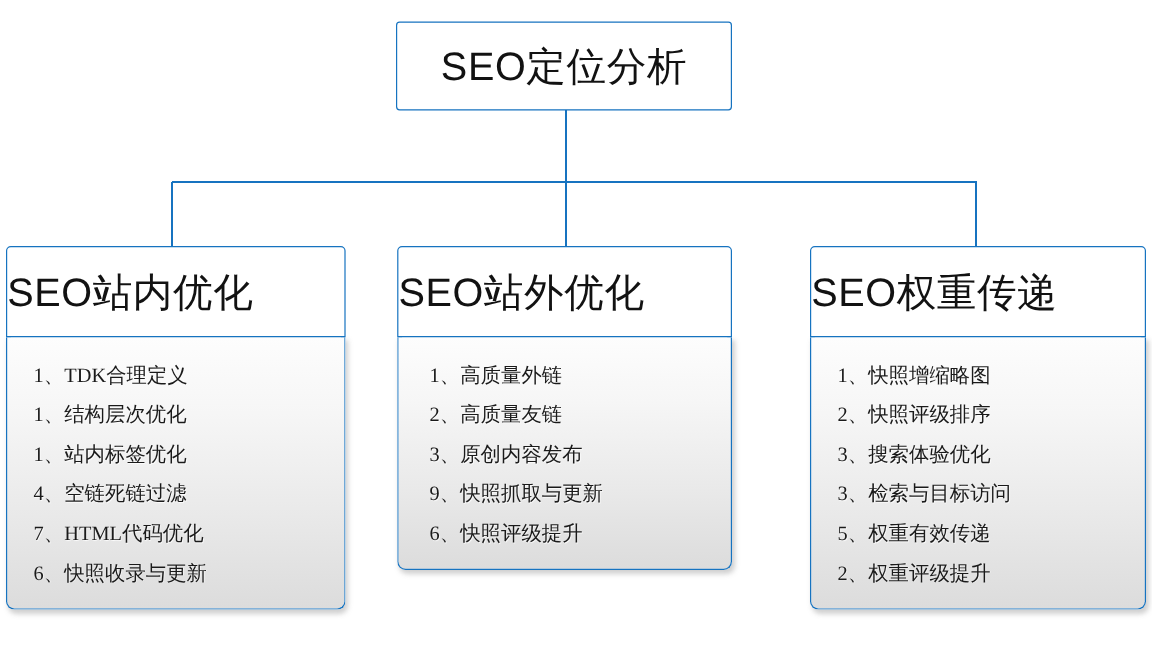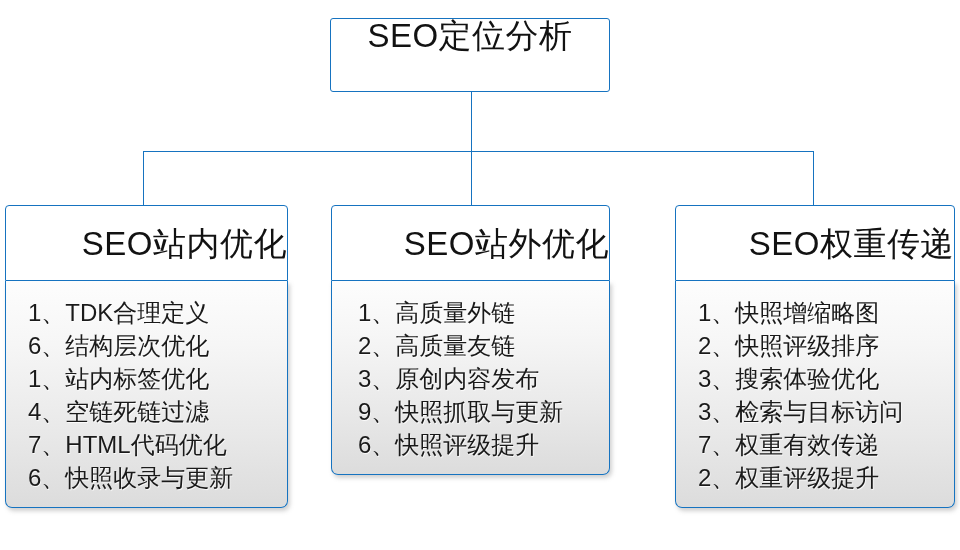--- a/index.html
+++ b/index.html
@@ -33,21 +33,21 @@
     position: absolute;
     left: 330px;
     top: 18px;
     width: 280px;
     height: 74px;
     box-sizing: border-box;
     border: 1.4px solid #1673c0;
     border-radius: 3px;
     background: #ffffff;
     display: flex;
-    align-items: flex-start;
+    align-items: center;
     justify-content: center;
   }
   .root-title {
     font-size: 33px;
     line-height: 1;
     color: #121212;
     letter-spacing: 0.5px;
     white-space: nowrap;
   }
 
@@ -57,47 +57,48 @@
     top: 205px;
   }
   .branch-header {
     box-sizing: border-box;
     border: 1.4px solid #1673c0;
     border-radius: 4px 4px 0 0;
     background: #ffffff;
     height: 76px;
     display: flex;
     align-items: center;
-    justify-content: flex-end;
+    justify-content: flex-start;
     position: relative;
     z-index: 2;
   }
   .branch-title {
     font-size: 33px;
     line-height: 1;
     color: #121212;
     white-space: nowrap;
     letter-spacing: 0.5px;
   }
   .branch-body {
     box-sizing: border-box;
     border: 1.4px solid #1673c0;
     border-top: none;
     border-radius: 0 0 7px 7px;
     background: linear-gradient(to bottom, #fdfdfd 0%, #f6f6f6 28%, #e9e9e9 66%, #dcdcdc 100%);
     padding: 15px 0 13px 0;
     box-shadow: 2px 3px 4px rgba(120,120,120,0.35);
   }
   .branch-item {
-    font-size: 24px;
+    font-size: 17px;
     line-height: 33px;
     color: #1a1a1a;
     white-space: nowrap;
     padding-left: 22px;
     text-shadow: 0.6px 0.6px 0.8px rgba(255,255,255,0.9);
+    font-family: Liberation Serif, serif;
   }
 
   .branch-1 { left: 5px;   width: 283px; }
   .branch-2 { left: 331px; width: 279px; border-radius: 16px; }
   .branch-3 { left: 675px; width: 280px; }
 
   .branch-2 .branch-item { padding-left: 26px; }
   .branch-3 .branch-item { padding-left: 22px; }
 </style>
 </head>
@@ -118,21 +119,21 @@
   <div class="root-node">
     <span class="root-title">SEO定位分析</span>
   </div>
 
   <div class="branch branch-1">
     <div class="branch-header">
       <span class="branch-title">SEO站内优化</span>
     </div>
     <div class="branch-body">
       <div class="branch-item">1、TDK合理定义</div>
-      <div class="branch-item">6、结构层次优化</div>
+      <div class="branch-item">1、结构层次优化</div>
       <div class="branch-item">1、站内标签优化</div>
       <div class="branch-item">4、空链死链过滤</div>
       <div class="branch-item">7、HTML代码优化</div>
       <div class="branch-item">6、快照收录与更新</div>
     </div>
   </div>
 
   <div class="branch branch-2">
     <div class="branch-header">
       <span class="branch-title">SEO站外优化</span>
@@ -148,18 +149,18 @@
 
   <div class="branch branch-3">
     <div class="branch-header">
       <span class="branch-title">SEO权重传递</span>
     </div>
     <div class="branch-body">
       <div class="branch-item">1、快照增缩略图</div>
       <div class="branch-item">2、快照评级排序</div>
       <div class="branch-item">3、搜索体验优化</div>
       <div class="branch-item">3、检索与目标访问</div>
-      <div class="branch-item">7、权重有效传递</div>
+      <div class="branch-item">5、权重有效传递</div>
       <div class="branch-item">2、权重评级提升</div>
     </div>
   </div>
 
 </div>
 
 </body></html>

